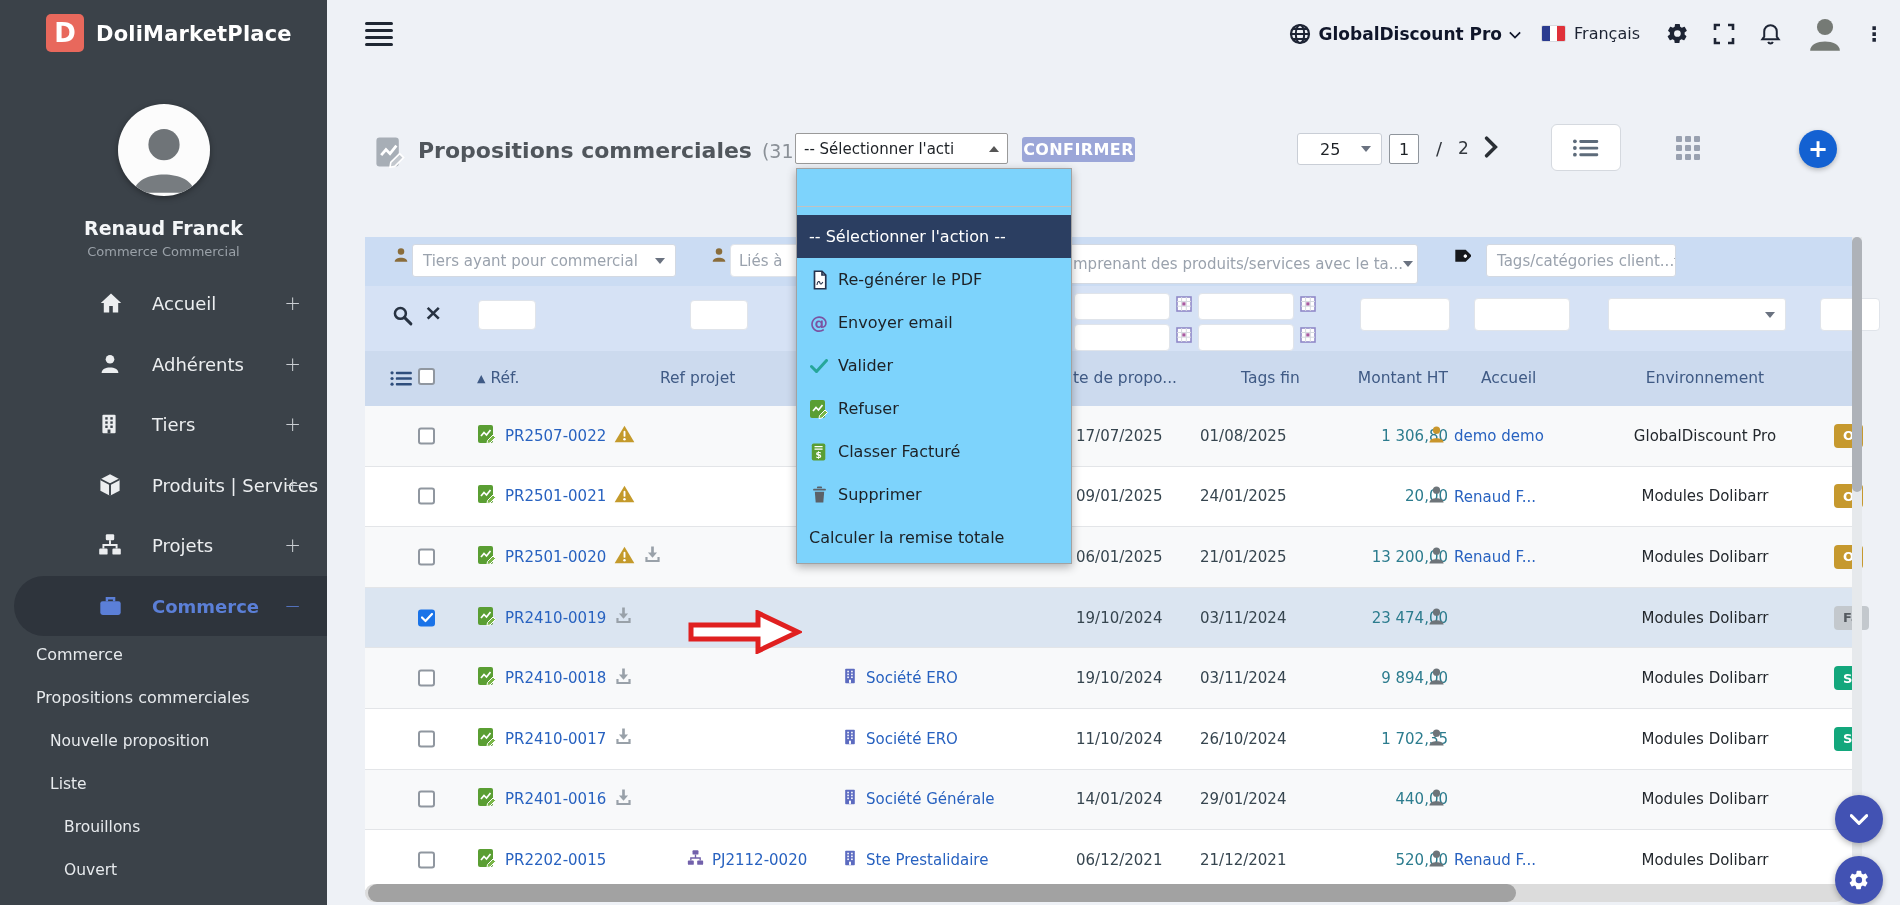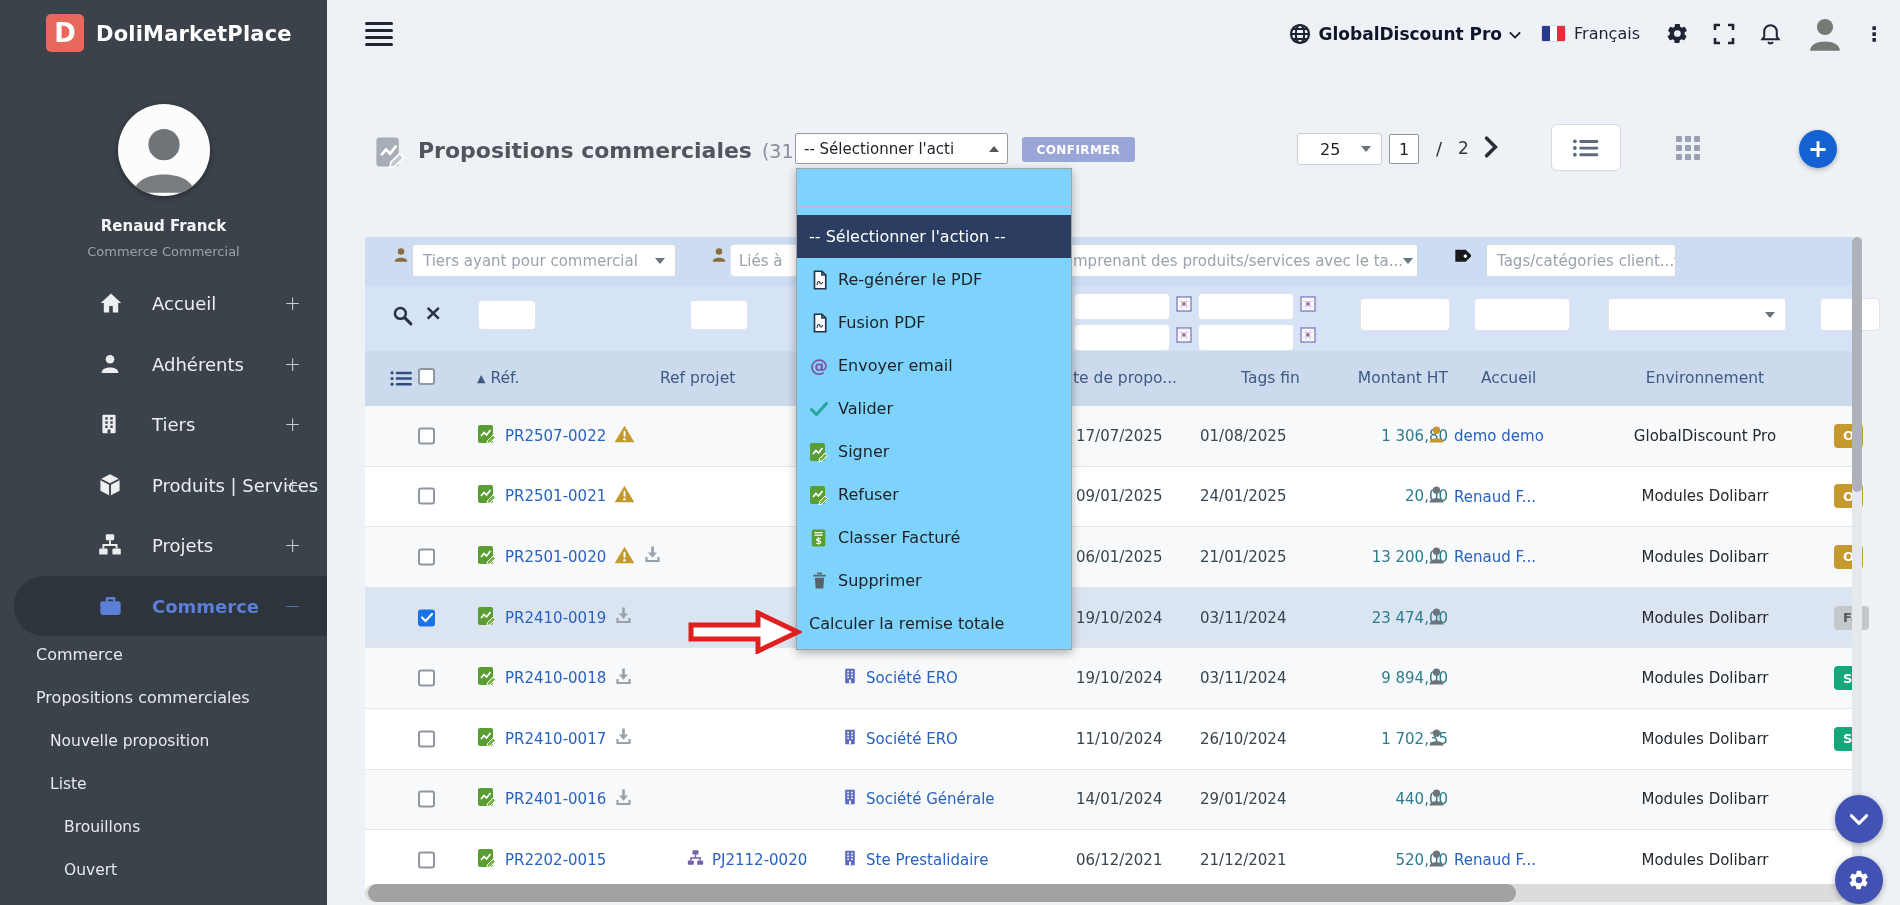--- a/index.html
+++ b/index.html
@@ -23,21 +23,21 @@
   #company-chevron{margin-left:7px}
   #flag{width:25px;height:17px;display:flex;border:1px solid #d8dbe0;border-radius:2px;overflow:hidden}
   #flag i{flex:1}
   #language{font-size:16px;color:#1c2333;margin-left:8px}
   .tb-icon{display:flex;align-items:center;justify-content:center;cursor:pointer}
   #kebab{font-size:20px;font-weight:bold;color:#1d2434;padding:0 4px}
   
   #sidebar{left:0;top:67px;width:327px;height:838px;background:#3b4249;z-index:4}
   #side-avatar{left:118px;top:37px;width:92px;height:92px;border-radius:50%;background:#fcfcfc;overflow:hidden;
     box-shadow:0 2px 6px rgba(0,0,0,.35);display:flex;align-items:flex-end;justify-content:center}
-  #side-name{left:0;top:150px;width:327px;text-align:center;color:#f4f6f8;font-size:15px;font-weight:600}
+  #side-name{left:0;top:150px;width:327px;text-align:center;color:#f4f6f8;font-size:19px;font-weight:600}
   #side-role{left:0;top:177px;width:327px;text-align:center;color:#9aa1a8;font-size:13px}
   #side-nav{left:0;top:206px;width:327px}
   .nav-item{position:relative;height:60.5px;cursor:pointer}
   .nav-item .nav-icon{position:absolute;left:98px;top:50%;transform:translateY(-50%);width:30px;display:flex}
   .nav-item .nav-label{position:absolute;left:152px;top:50%;transform:translateY(-50%);color:#eceef0;font-size:18px;white-space:nowrap}
   .nav-item .nav-suffix{position:absolute;right:26px;top:50%;transform:translateY(-50%);color:#c9cdd2;font-size:20px;font-weight:300}
   .nav-item.active{background:#2e343c;border-radius:30px 0 0 30px;margin-left:14px}
   .nav-item.active .nav-icon{left:84px}
   .nav-item.active .nav-label{left:138px;color:#5b7fd7;font-weight:600}
   .nav-item.active .nav-suffix{color:#5b7fd7}
@@ -49,21 +49,21 @@
   
   #title-icon{left:374px;top:136px}
   #title-wrap{left:418px;top:138px;display:flex;align-items:baseline;gap:10px}
   #page-title{font-size:22px;font-weight:600;color:#50565c}
   #page-count{font-size:19px;color:#8a9097}
   #action-select{left:795px;top:133px;width:213px;height:31px;background:#fff;border:1px solid #9a9a9a;border-radius:2px;
     display:flex;align-items:center;padding:0 8px;font-size:15px;color:#1d2126;cursor:pointer}
   .caret-up{width:0;height:0;border-left:5px solid transparent;border-right:5px solid transparent;border-bottom:6px solid #555;margin-left:auto}
   .caret-down{width:0;height:0;border-left:5px solid transparent;border-right:5px solid transparent;border-top:6px solid #6a7280;margin-left:auto}
   #confirm-btn{left:1022px;top:137px;width:113px;height:25px;background:#9ba6d8;border-radius:3px;color:#fff;border:none;
-    font-size:12px;font-weight:bold;letter-spacing:.4px;display:flex;align-items:center;justify-content:center;cursor:pointer;font-family:inherit}
+    font-size:16px;font-weight:bold;letter-spacing:.4px;display:flex;align-items:center;justify-content:center;cursor:pointer;font-family:inherit}
   #pagesize{left:1297px;top:133px;width:85px;height:32px;background:#fff;border:1px solid #c9ced6;border-radius:3px;
     display:flex;align-items:center;padding:0 10px 0 22px;font-size:16px;color:#1d2126;cursor:pointer}
   #pagebox{left:1389px;top:134px;width:30px;height:30px;background:#fff;border:1px solid #8f959c;border-radius:2px;
     display:flex;align-items:center;justify-content:center;font-size:16px;color:#1d2126}
   #pagesep{left:1436px;top:138px;font-size:18px;color:#33383e}
   #pagetotal{left:1458px;top:138px;font-size:17px;color:#33383e}
   #next-btn{left:1484px;top:136px;cursor:pointer}
   #viewlist-btn{left:1551px;top:124px;width:70px;height:47px;background:#fff;border:1px solid #d5d9df;border-radius:6px;
     display:flex;align-items:center;justify-content:center;cursor:pointer}
   #grid-btn{left:1676px;top:136px;cursor:pointer}
@@ -346,21 +346,21 @@
     <span>Tiers ayant pour commercial</span>
     <span class="caret-down"></span>
   </div>
   <div class="abs" style="left:710px;top:246px">
     <svg width="18" height="18" viewBox="0 0 20 20">
         <circle cx="10" cy="6" r="3.6" fill="#8a6d3b"></circle>
         <path d="M3 17.5 C3 11.5 17 11.5 17 17.5 Z" fill="#8a6d3b"></path>
       </svg>
   </div>
   <input class="finp" style="left: 730px; top: 244px; width: 130px; height: 33px;" placeholder="Liés à">
-  <div class="fsel" style="left:1062px;top:244px;width:356px;height:33px">
+  <div class="fsel" style="left:1062px;top:244px;width:356px;height:40px">
     <span>mprenant des produits/services avec le ta...</span>
     <span class="caret-down"></span>
   </div>
   <div class="abs" style="left:1450px;top:246px">
     <svg width="21" height="21" viewBox="0 0 20 20">
         <path d="M2 9 L9 2 H17 V10 L10 17 Z" fill="#17191c" transform="rotate(45 10 10)"></path>
         <circle cx="13" cy="6.5" r="1.6" fill="#fff" transform="rotate(45 10 10)"></circle>
       </svg>
   </div>
   <div class="fsel" style="left:1486px;top:244px;width:190px;height:33px">
@@ -781,51 +781,31 @@
             <svg width="17" height="20" viewBox="0 0 20 24">
               <path d="M4 1.5 H13 L17.5 6 V22.5 H4 Z" fill="#fff" stroke="#26334d" stroke-width="2"></path>
               <path d="M13 1.5 V6 H17.5" fill="none" stroke="#26334d" stroke-width="2"></path>
               <path d="M7 18 C7.5 13 10 13 10.5 15.5 C11 18 13 16.5 14 14.5" stroke="#26334d" stroke-width="1.3" fill="none"></path>
             </svg>
           </span>
           <span>Re-générer le PDF</span>
         </div>
         <div class="dd-item">
           <span class="dd-ico">
-            <svg width="17" height="20" viewBox="0 0 20 24">
-              <path d="M4 1.5 H13 L17.5 6 V22.5 H4 Z" fill="#fff" stroke="#26334d" stroke-width="2"></path>
-              <path d="M13 1.5 V6 H17.5" fill="none" stroke="#26334d" stroke-width="2"></path>
-              <path d="M7 18 C7.5 13 10 13 10.5 15.5 C11 18 13 16.5 14 14.5" stroke="#26334d" stroke-width="1.3" fill="none"></path>
-            </svg>
-          </span>
-          <span>Fusion PDF</span>
-        </div>
-        <div class="dd-item">
-          <span class="dd-ico">
             <span style="color:#7b52a1;font-size:18px">@</span>
           </span>
           <span>Envoyer email</span>
         </div>
         <div class="dd-item">
           <span class="dd-ico">
             <svg width="18" height="14" viewBox="0 0 18 14">
               <path d="M1.5 7.5 L6.5 12.5 16.5 1.5" stroke="#26a69a" stroke-width="3" fill="none" stroke-linecap="round"></path>
             </svg>
           </span>
           <span>Valider</span>
-        </div>
-        <div class="dd-item">
-          <span class="dd-ico">
-            <svg width="20" height="20" viewBox="0 0 20 20">
-              <rect x="1" y="1" width="15" height="18" rx="2" fill="#5a9e33"></rect>
-              <path d="M4 12 l3-3.5 2.5 2.5 4-5" stroke="#fff" stroke-width="1.7" fill="none"></path>
-              <path d="M10.5 16.5 l5.5-5.5 2.5 2.5 -5.5 5.5 -3 .5 z" fill="#7ab648" stroke="#fff" stroke-width="1"></path>
-            </svg>
-          </span>
-          <span>Signer</span>
         </div>
         <div class="dd-item">
           <span class="dd-ico">
             <svg width="20" height="20" viewBox="0 0 20 20">
               <rect x="1" y="1" width="15" height="18" rx="2" fill="#5a9e33"></rect>
               <path d="M4 12 l3-3.5 2.5 2.5 4-5" stroke="#fff" stroke-width="1.7" fill="none"></path>
               <path d="M10.5 16.5 l5.5-5.5 2.5 2.5 -5.5 5.5 -3 .5 z" fill="#7ab648" stroke="#fff" stroke-width="1"></path>
             </svg>
           </span>
           <span>Refuser</span>

